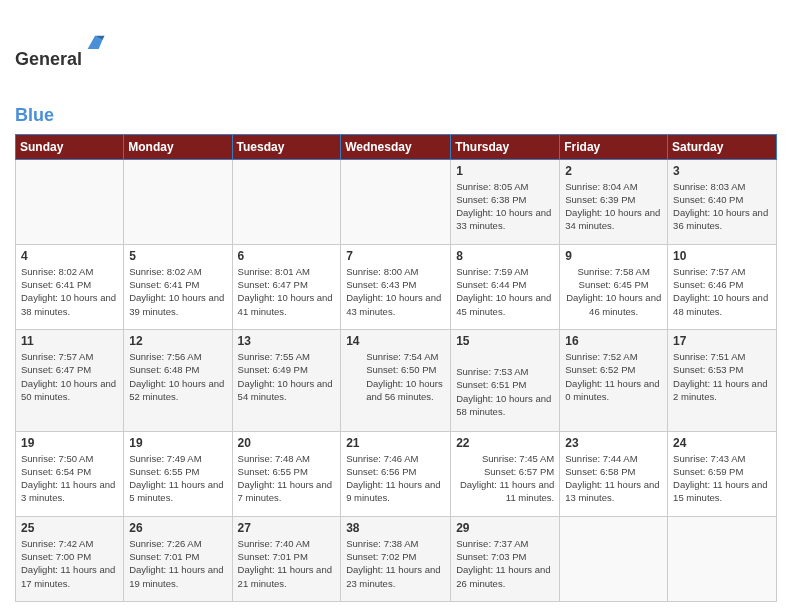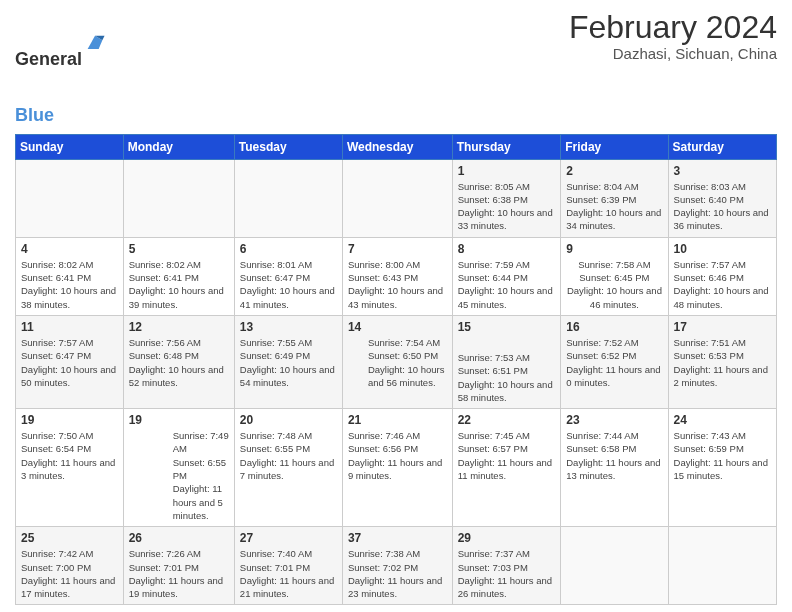--- a/index.html
+++ b/index.html
@@ -52,21 +52,21 @@
     .subtitle {
       font-size: 15px;
       color: #555;
     }
     .calendar {
       width: 100%;
       border-collapse: collapse;
       flex: 1;
     }
     .calendar thead tr th {
-      background: #1d4ed8;
+      background: #7f1d1d;
       color: #fff;
       font-size: 12px;
       font-weight: bold;
       padding: 5px 4px;
       border: 1px solid #3a7abf;
       text-align: left;
     }
     .calendar tbody tr td {
       border: 1px solid #ccc;
       vertical-align: top;
@@ -108,24 +108,20 @@
         <div style="display:flex;align-items:center;">
           <span class="logo-text">General</span>
           <svg class="logo-icon" viewBox="0 0 30 25" xmlns="http://www.w3.org/2000/svg">
             <polygon points="5,22 15,4 25,10 20,22" fill="#4a90d9"></polygon>
             <polygon points="15,4 25,10 28,4" fill="#2a6aaa"></polygon>
           </svg>
         </div>
         <div class="logo-text" style="color:#4a90d9;">Blue</div>
       </div>
     </div>
-    <div class="title-block">
-      <div class="main-title">February 2024</div>
-      <div class="subtitle">Dazhasi, Sichuan, China</div>
-    </div>
   </div>
 
   <table class="calendar">
     <thead>
       <tr>
           <th>Sunday</th>
           <th>Monday</th>
           <th>Tuesday</th>
           <th>Wednesday</th>
           <th>Thursday</th>
@@ -248,39 +244,39 @@
         </tr>
         <tr>
           <td>
             <span class="day-number">19</span>
             <div class="day-info" style="white-space: pre-line;">Sunrise: 7:50 AM
 Sunset: 6:54 PM
 Daylight: 11 hours and 3 minutes.</div>
           </td>
           <td>
             <span class="day-number">19</span>
-            <div class="day-info" style="white-space: pre-line; margin-left: 44px;">Sunrise: 7:49 AM
+            <div class="day-info" style="white-space: pre-line;">Sunrise: 7:49 AM
 Sunset: 6:55 PM
 Daylight: 11 hours and 5 minutes.</div>
           </td>
           <td>
             <span class="day-number">20</span>
             <div class="day-info" style="white-space: pre-line;">Sunrise: 7:48 AM
 Sunset: 6:55 PM
 Daylight: 11 hours and 7 minutes.</div>
           </td>
           <td>
             <span class="day-number">21</span>
             <div class="day-info" style="white-space: pre-line;">Sunrise: 7:46 AM
 Sunset: 6:56 PM
 Daylight: 11 hours and 9 minutes.</div>
           </td>
           <td>
             <span class="day-number">22</span>
-            <div class="day-info" style="white-space: pre-line;">Sunrise: 7:45 AM
+            <div class="day-info" style="white-space: pre-line; text-align: right;">Sunrise: 7:45 AM
 Sunset: 6:57 PM
 Daylight: 11 hours and 11 minutes.</div>
           </td>
           <td>
             <span class="day-number">23</span>
             <div class="day-info" style="white-space: pre-line;">Sunrise: 7:44 AM
 Sunset: 6:58 PM
 Daylight: 11 hours and 13 minutes.</div>
           </td>
           <td>
@@ -303,21 +299,21 @@
 Sunset: 7:01 PM
 Daylight: 11 hours and 19 minutes.</div>
           </td>
           <td>
             <span class="day-number">27</span>
             <div class="day-info" style="white-space: pre-line;">Sunrise: 7:40 AM
 Sunset: 7:01 PM
 Daylight: 11 hours and 21 minutes.</div>
           </td>
           <td>
-            <span class="day-number">37</span>
+            <span class="day-number">38</span>
             <div class="day-info" style="white-space: pre-line;">Sunrise: 7:38 AM
 Sunset: 7:02 PM
 Daylight: 11 hours and 23 minutes.</div>
           </td>
           <td>
             <span class="day-number">29</span>
             <div class="day-info" style="white-space: pre-line;">Sunrise: 7:37 AM
 Sunset: 7:03 PM
 Daylight: 11 hours and 26 minutes.</div>
           </td>

